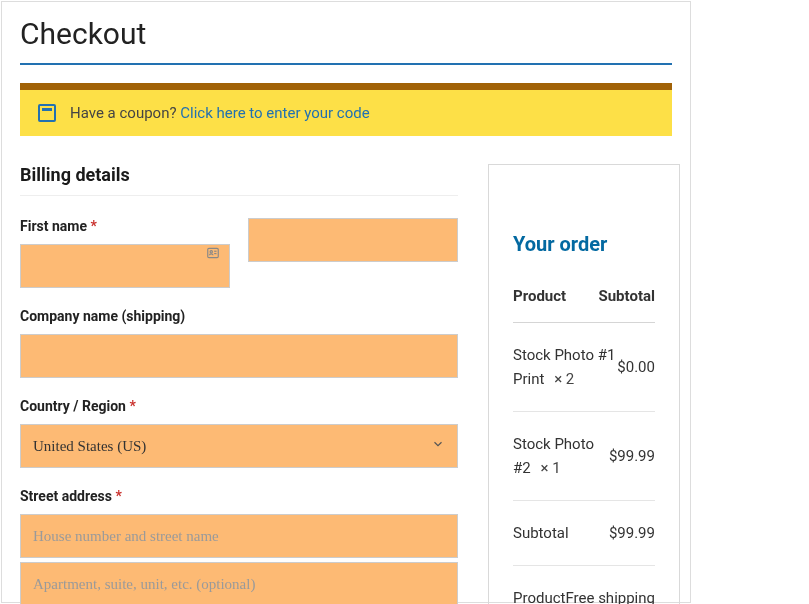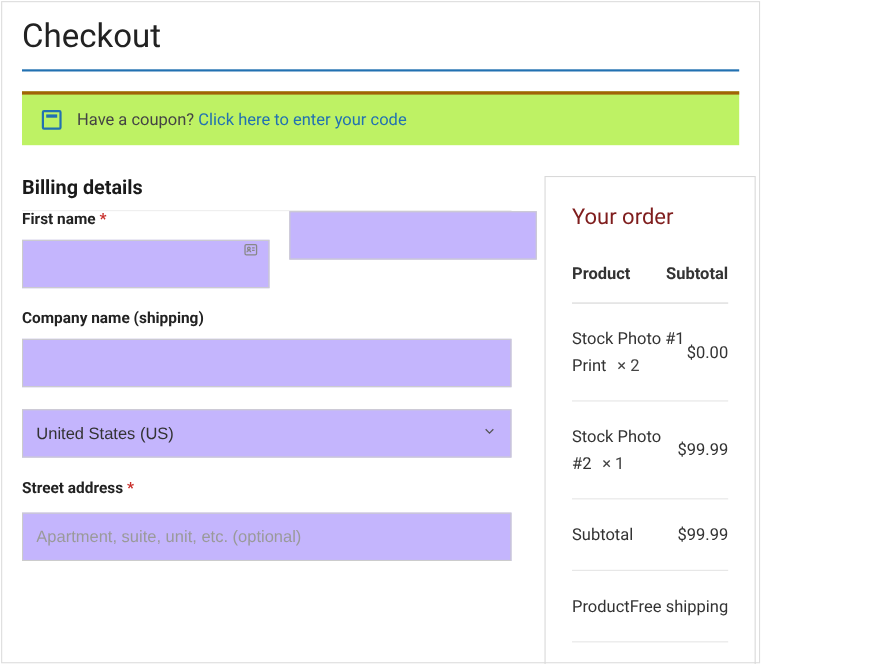--- a/index.html
+++ b/index.html
@@ -19,22 +19,22 @@
     padding: 0 18px;
   }
   h1.page-title {
     font-size: 30px;
     font-weight: 400;
     color: #222;
     padding: 14px 0 12px 0;
     border-bottom: 2px solid #2271b1;
   }
   .coupon-bar {
-    background: #bef264;
-    border-top: 3px solid #a16207;
+    background: #fde047;
+    border-top: 7px solid #a16207;
     margin-top: 18px;
     padding: 14px 18px;
     display: flex;
     align-items: center;
     gap: 14px;
     color: #444;
     font-size: 15px;
   }
   .coupon-bar .icon {
     width: 18px; height: 18px;
@@ -60,26 +60,28 @@
     width: 296px;
     border: 1px solid #d9d9d9;
     padding: 24px 24px 0 24px;
   }
   h3.section-title {
     font-size: 18px;
     font-weight: 700;
     color: #1a1a1a;
     padding-bottom: 10px;
     border-bottom: 1px solid #eee;
+    margin-bottom: 22px;
   }
   h3.order-title {
     font-size: 20px;
-    font-weight: 400;
-    color: #7f1d1d;
+    font-weight: 700;
+    color: #0369a1;
     margin-bottom: 28px;
+    margin-top: 43px;
   }
   .form-row {
     display:flex;
     gap: 18px;
     margin-bottom: 20px;
   }
   .form-field {
     flex: 1 1 0;
     display:flex;
     flex-direction:column;
@@ -88,25 +90,25 @@
   label.fld-label {
     font-size: 14px;
     font-weight: 700;
     color: #222;
     margin-bottom: 10px;
   }
   label.fld-label .req { color:#c9302c; font-weight:700; }
   input.fld-input, .fld-select {
     height: 44px;
     border: 1px solid #ccc;
-    background: #c4b5fd;
+    background: #fdba74;
     font-size: 15px;
     padding: 0 12px;
     color:#333;
-    font-family:Liberation Sans, sans-serif;
+    font-family:Liberation Serif, serif;
   }
   input.fld-input::placeholder { color:#9a9a9a; }
   .fld-select {
     display:flex;
     align-items:center;
     justify-content:space-between;
     cursor:pointer;
   }
   .fld-select .chev { color:#555; }
   .contact-icon {
@@ -178,37 +180,42 @@
 
       <div class="form-row">
         <div class="form-field full">
           <label class="fld-label">Company name (shipping)</label>
           <input class="fld-input" type="text" value="" style="">
         </div>
       </div>
 
       <div class="form-row">
         <div class="form-field full">
+          <label class="fld-label">
+            <span>Country / Region</span>
+            <span class="req">*</span>
+          </label>
           <div class="fld-select">
             <span>United States (US)</span>
             <span class="chev">
               <svg width="14" height="14" viewBox="0 0 24 24" fill="none" stroke="currentColor" stroke-width="2">
                   <polyline points="6 9 12 15 18 9"></polyline>
                 </svg>
             </span>
           </div>
         </div>
       </div>
 
       <div class="form-row" style="margin-bottom:4px;">
         <div class="form-field full">
           <label class="fld-label">
             <span>Street address</span>
             <span class="req">*</span>
           </label>
+          <input class="fld-input" type="text" placeholder="House number and street name" style="">
         </div>
       </div>
       <div class="form-row">
         <div class="form-field full">
           <input class="fld-input" type="text" placeholder="Apartment, suite, unit, etc. (optional)" style="">
         </div>
       </div>
 
     </div>
 

